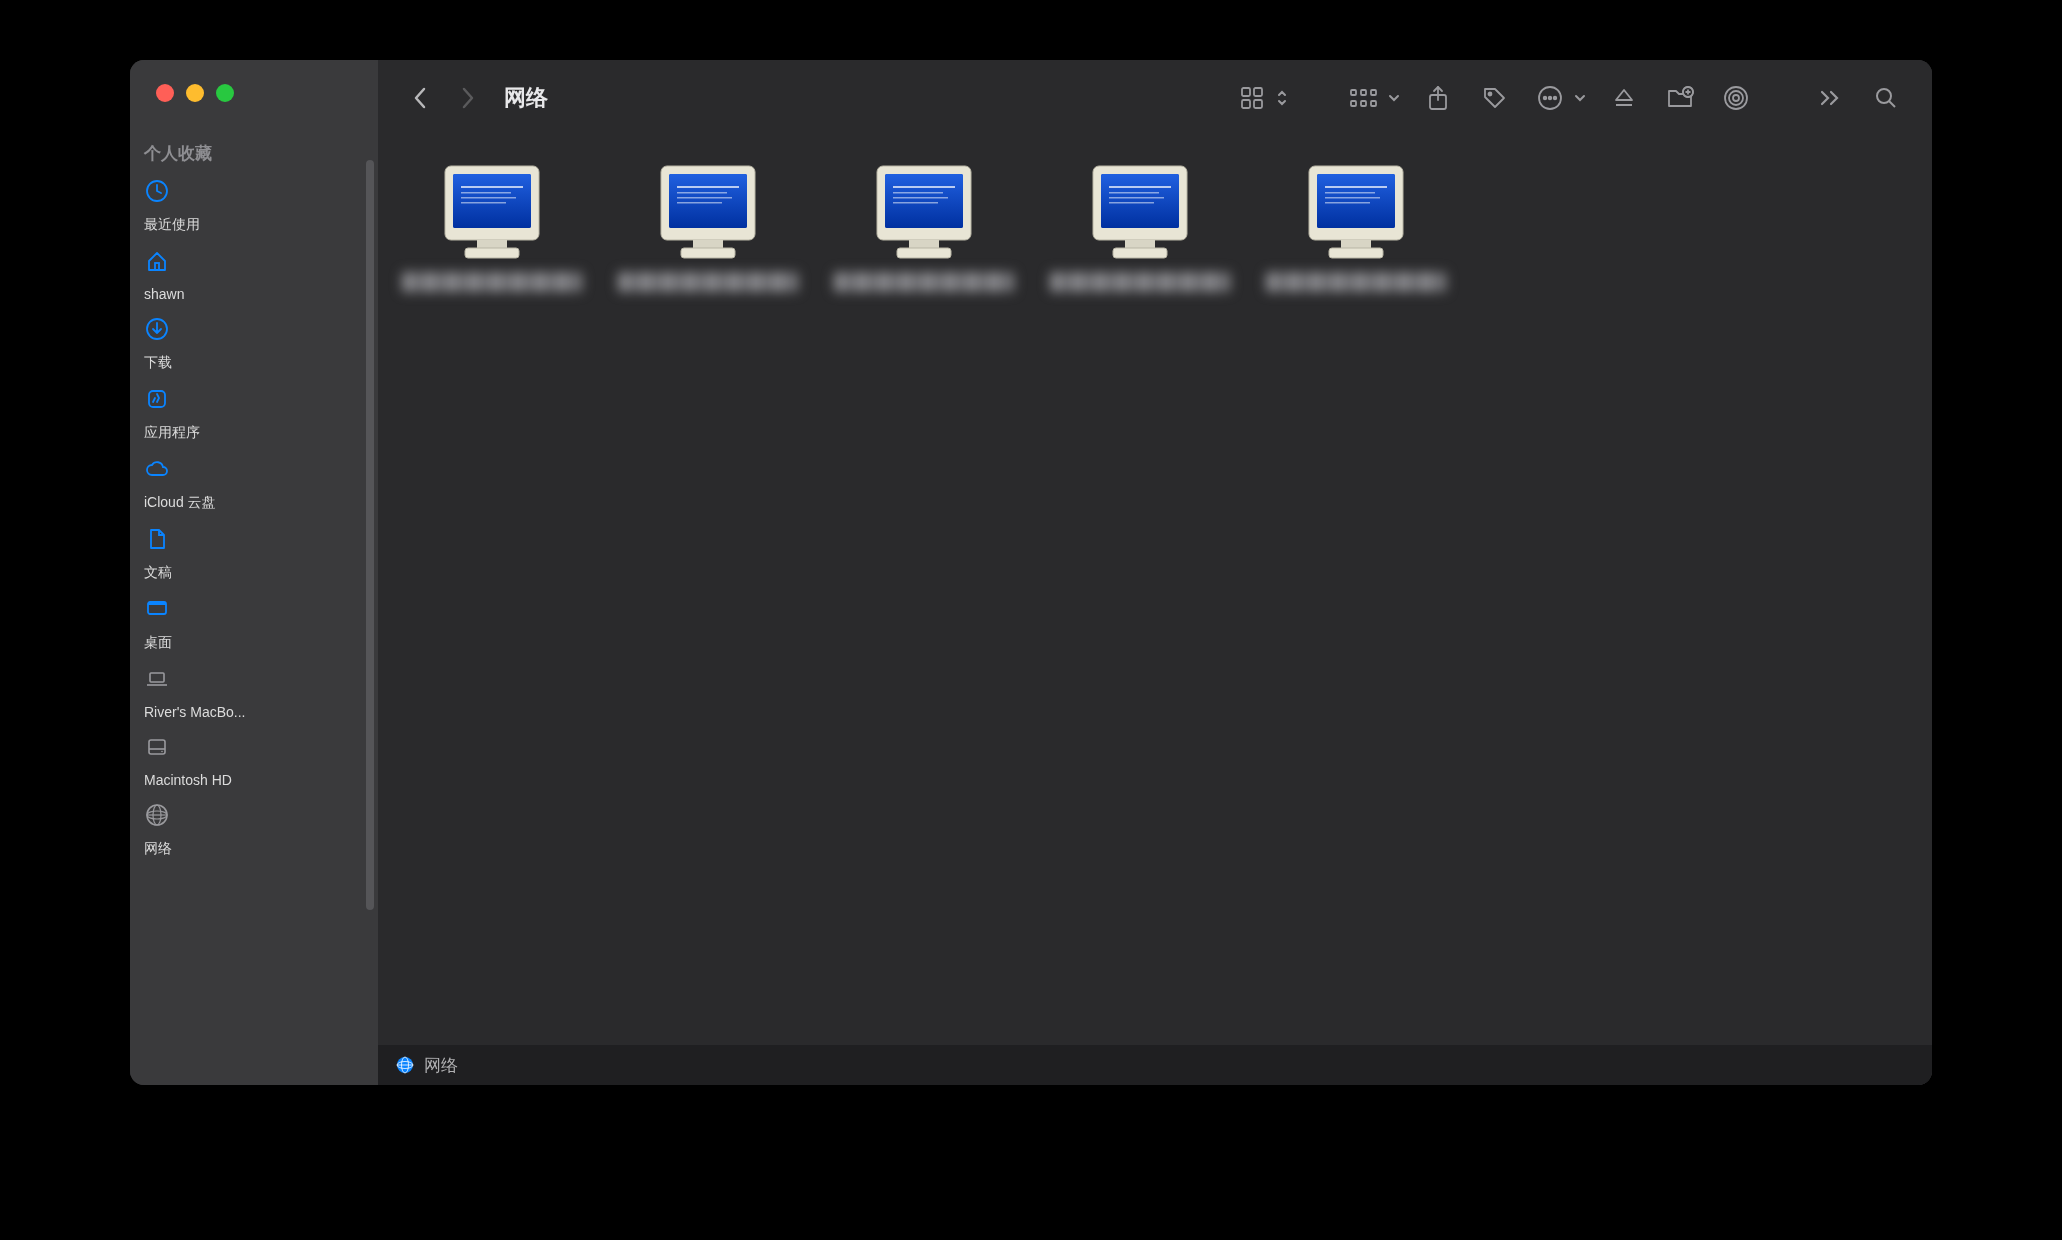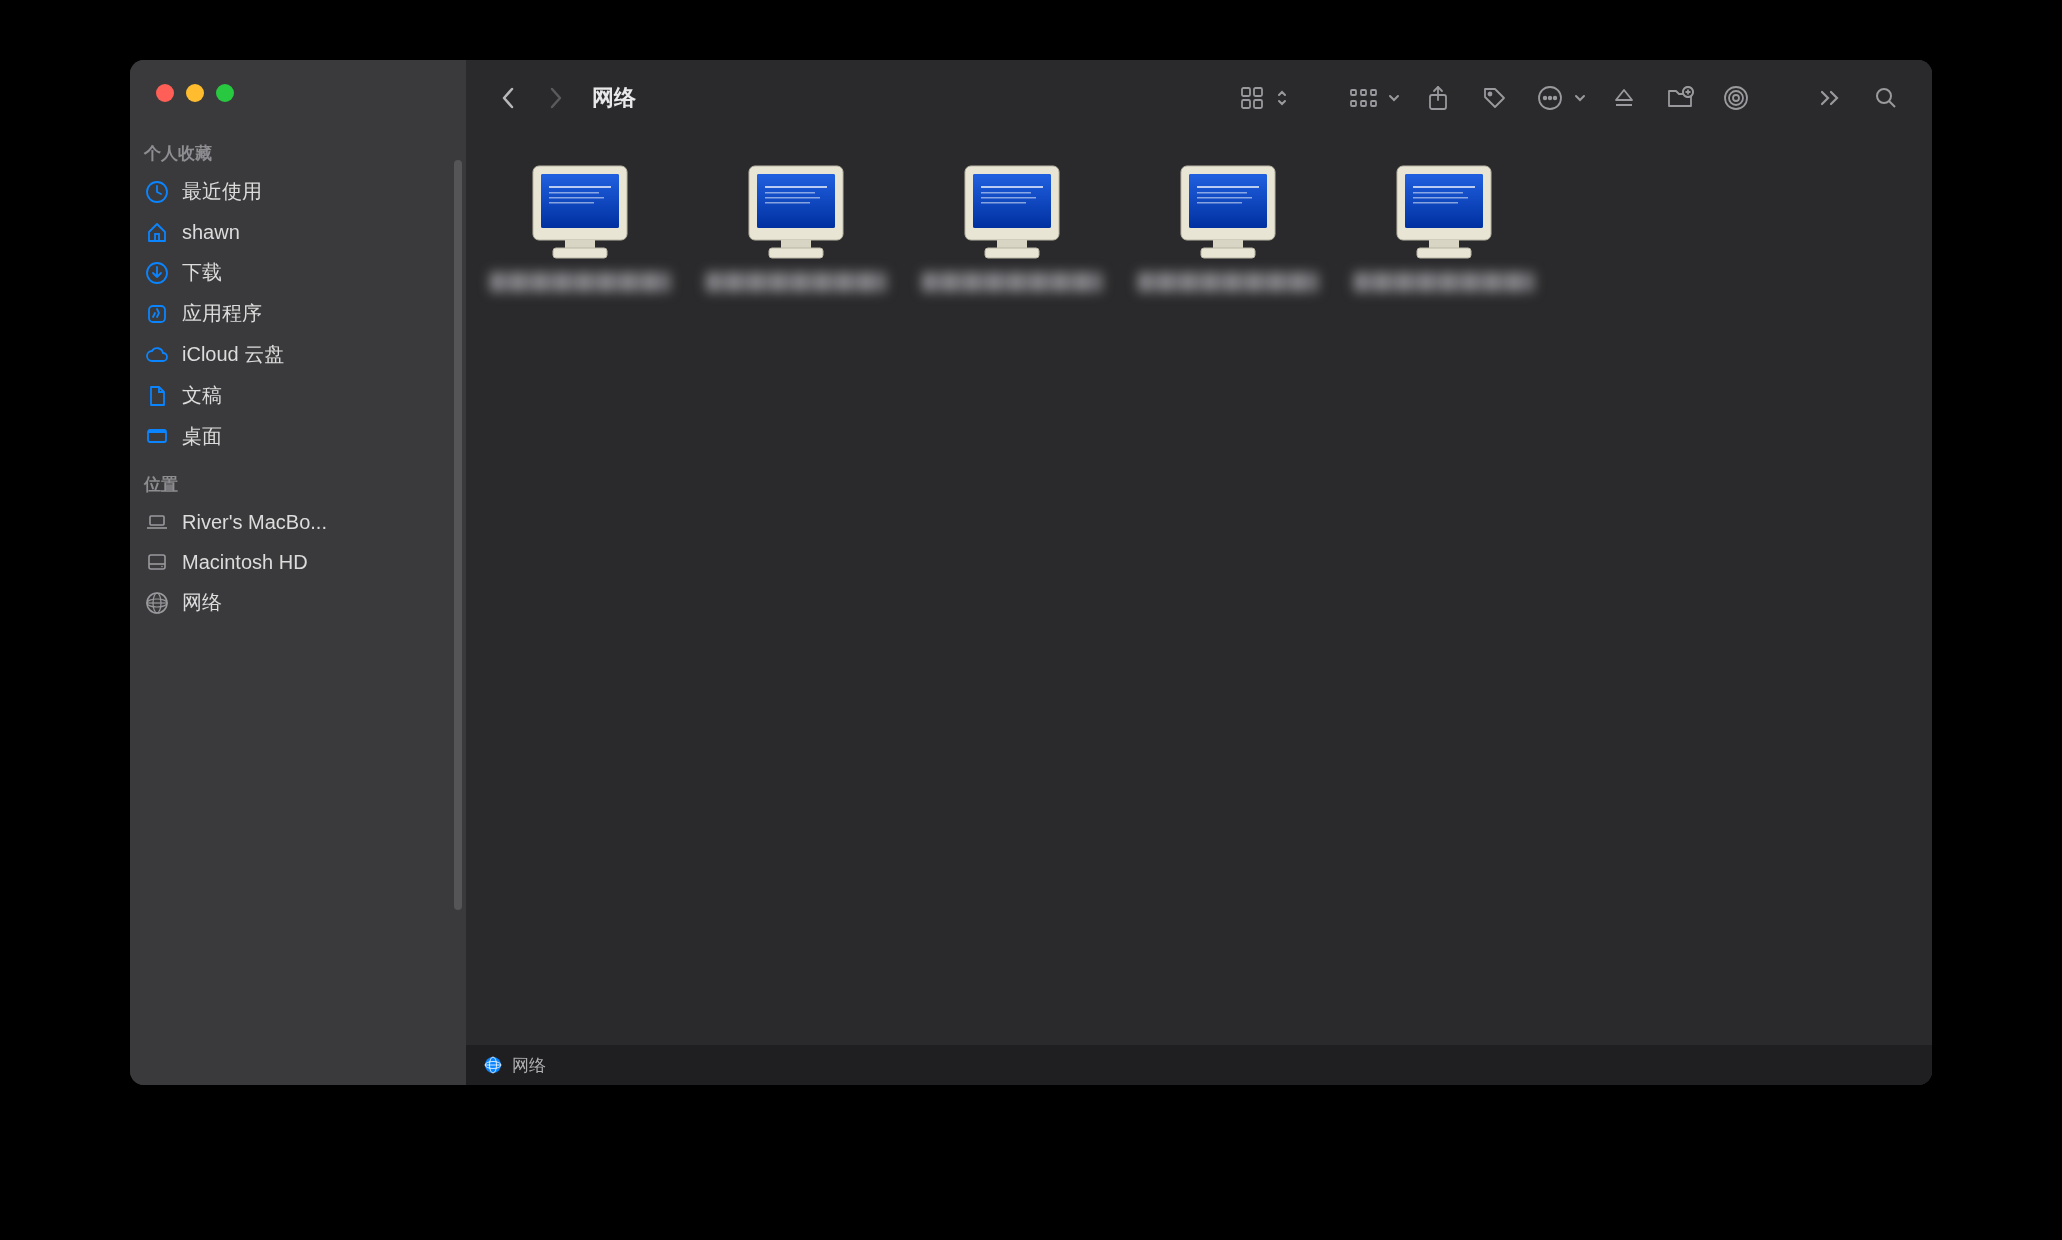--- a/index.html
+++ b/index.html
@@ -17,21 +17,21 @@
     width: 1802px;
     height: 1025px;
     background: #2a2a2c;
     border-radius: 14px;
     overflow: hidden;
     box-shadow: 0 40px 100px rgba(0,0,0,0.7), 0 0 0 1px rgba(255,255,255,0.08) inset;
     display: flex;
   }
   
   .sidebar {
-    width: 336px;
+    width: 248px;
     background: #3a3a3c;
     display: flex;
     flex-direction: column;
     position: relative;
   }
   .traffic-lights {
     display: flex;
     gap: 12px;
     padding: 24px 0 0 26px;
     height: 72px;
@@ -48,26 +48,27 @@
   }
   .section-title {
     color: #8e8e92;
     font-size: 17px;
     font-weight: 600;
     padding: 16px 14px 6px 14px;
   }
   .section-title:first-child { padding-top: 0; }
   .sidebar-item {
     display: flex;
-    align-items: center;
+    align-items: flex-start;
     gap: 12px;
     padding: 7px 14px 7px 14px;
     color: #dcdcdc;
-    font-size: 20px;
+    font-size: 14px;
     cursor: default;
+    flex-direction: column;
   }
   .sidebar-item .icon-slot {
     width: 26px; height: 26px;
     display:flex;align-items:center;justify-content:center;
     color:#0a84ff;
   }
   .sidebar-item .icon-slot.gray { color:#9a9a9e; }
   .sidebar-scroll {
     position:absolute; right:4px; top:100px; width:8px; height:750px;
     background:#555558; border-radius:4px;
@@ -206,21 +207,20 @@
           <span>文稿</span>
         </div>
         <div class="sidebar-item">
           <span class="icon-slot">
             <svg width="26" height="26" viewBox="0 0 26 26">
               <use href="#ic-desktop"></use>
             </svg>
           </span>
           <span>桌面</span>
         </div>
-        <div class="section-title">位置</div>
         <div class="sidebar-item">
           <span class="icon-slot gray">
             <svg width="26" height="26" viewBox="0 0 26 26">
               <use href="#ic-laptop"></use>
             </svg>
           </span>
           <span>River's MacBo...</span>
         </div>
         <div class="sidebar-item">
           <span class="icon-slot gray">

